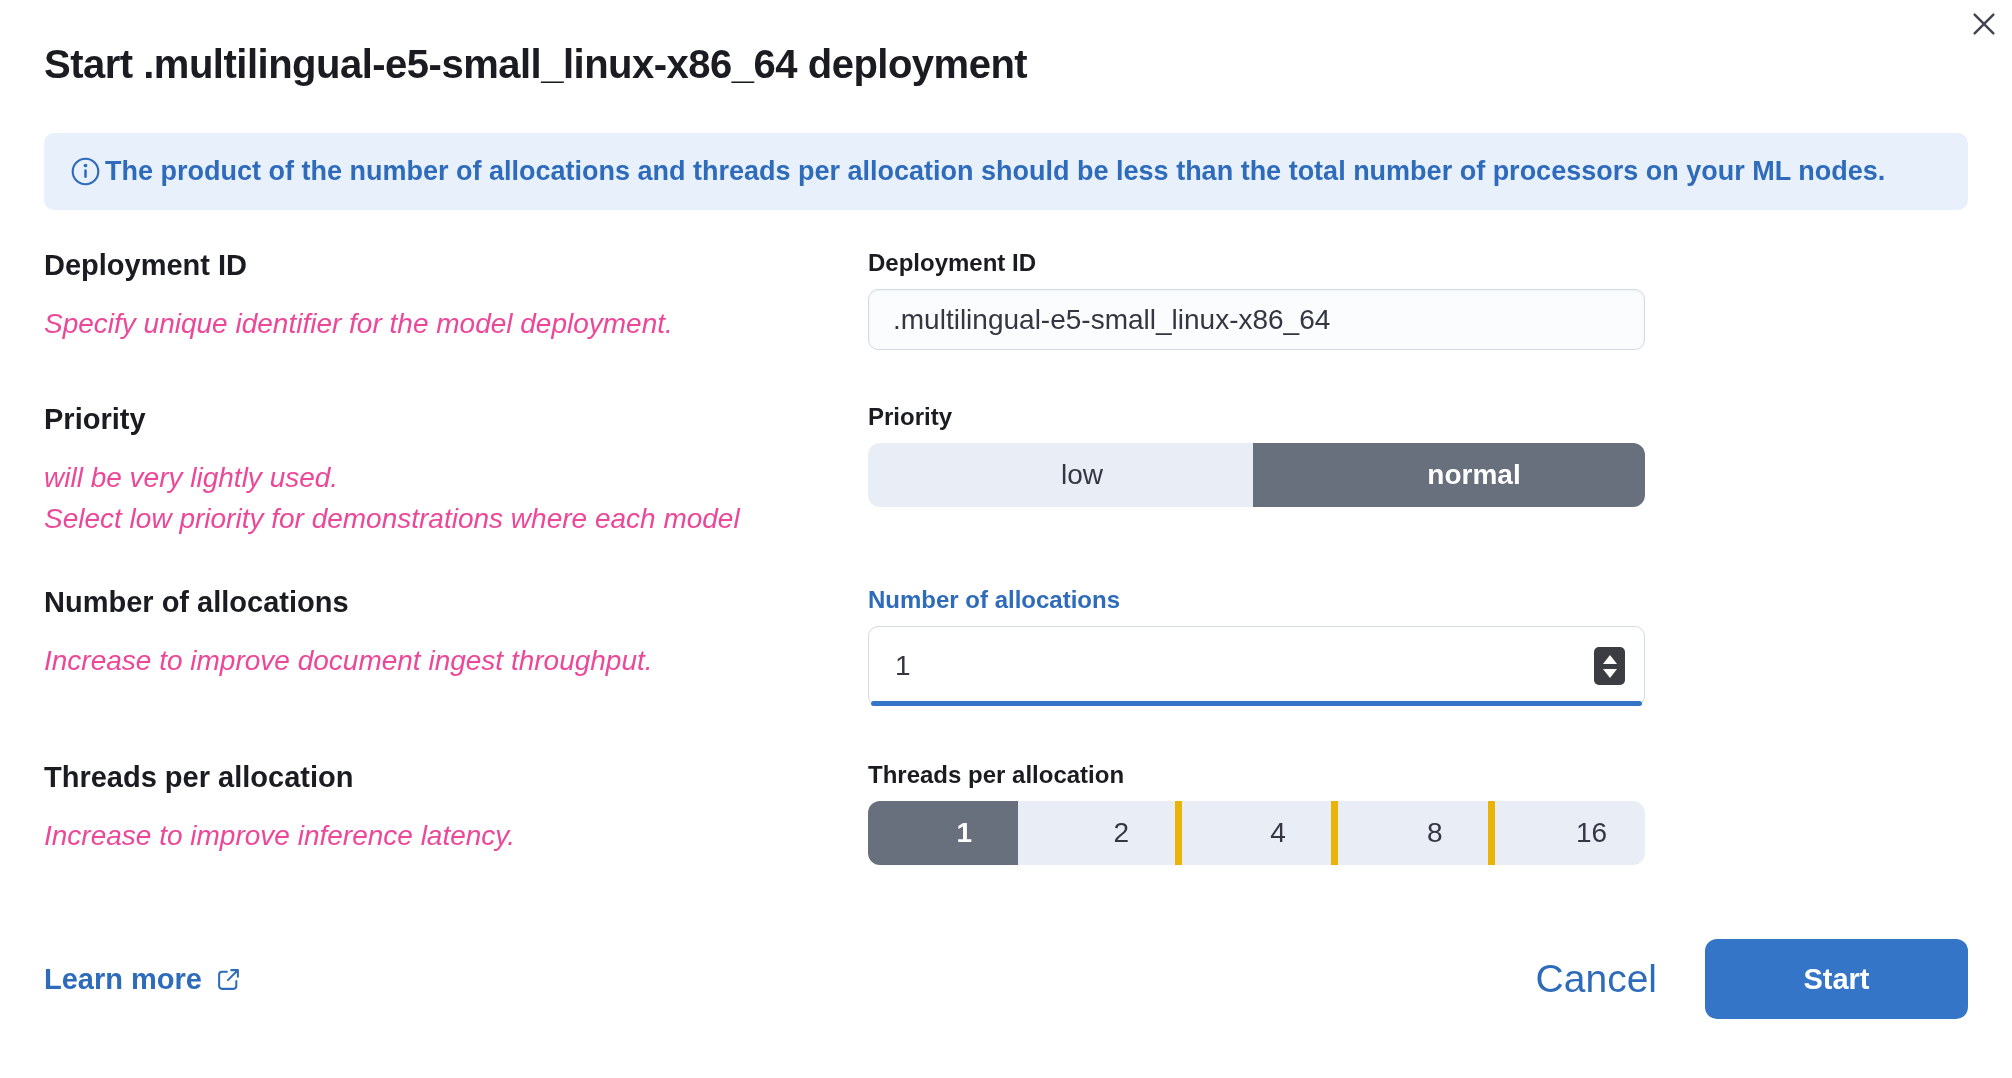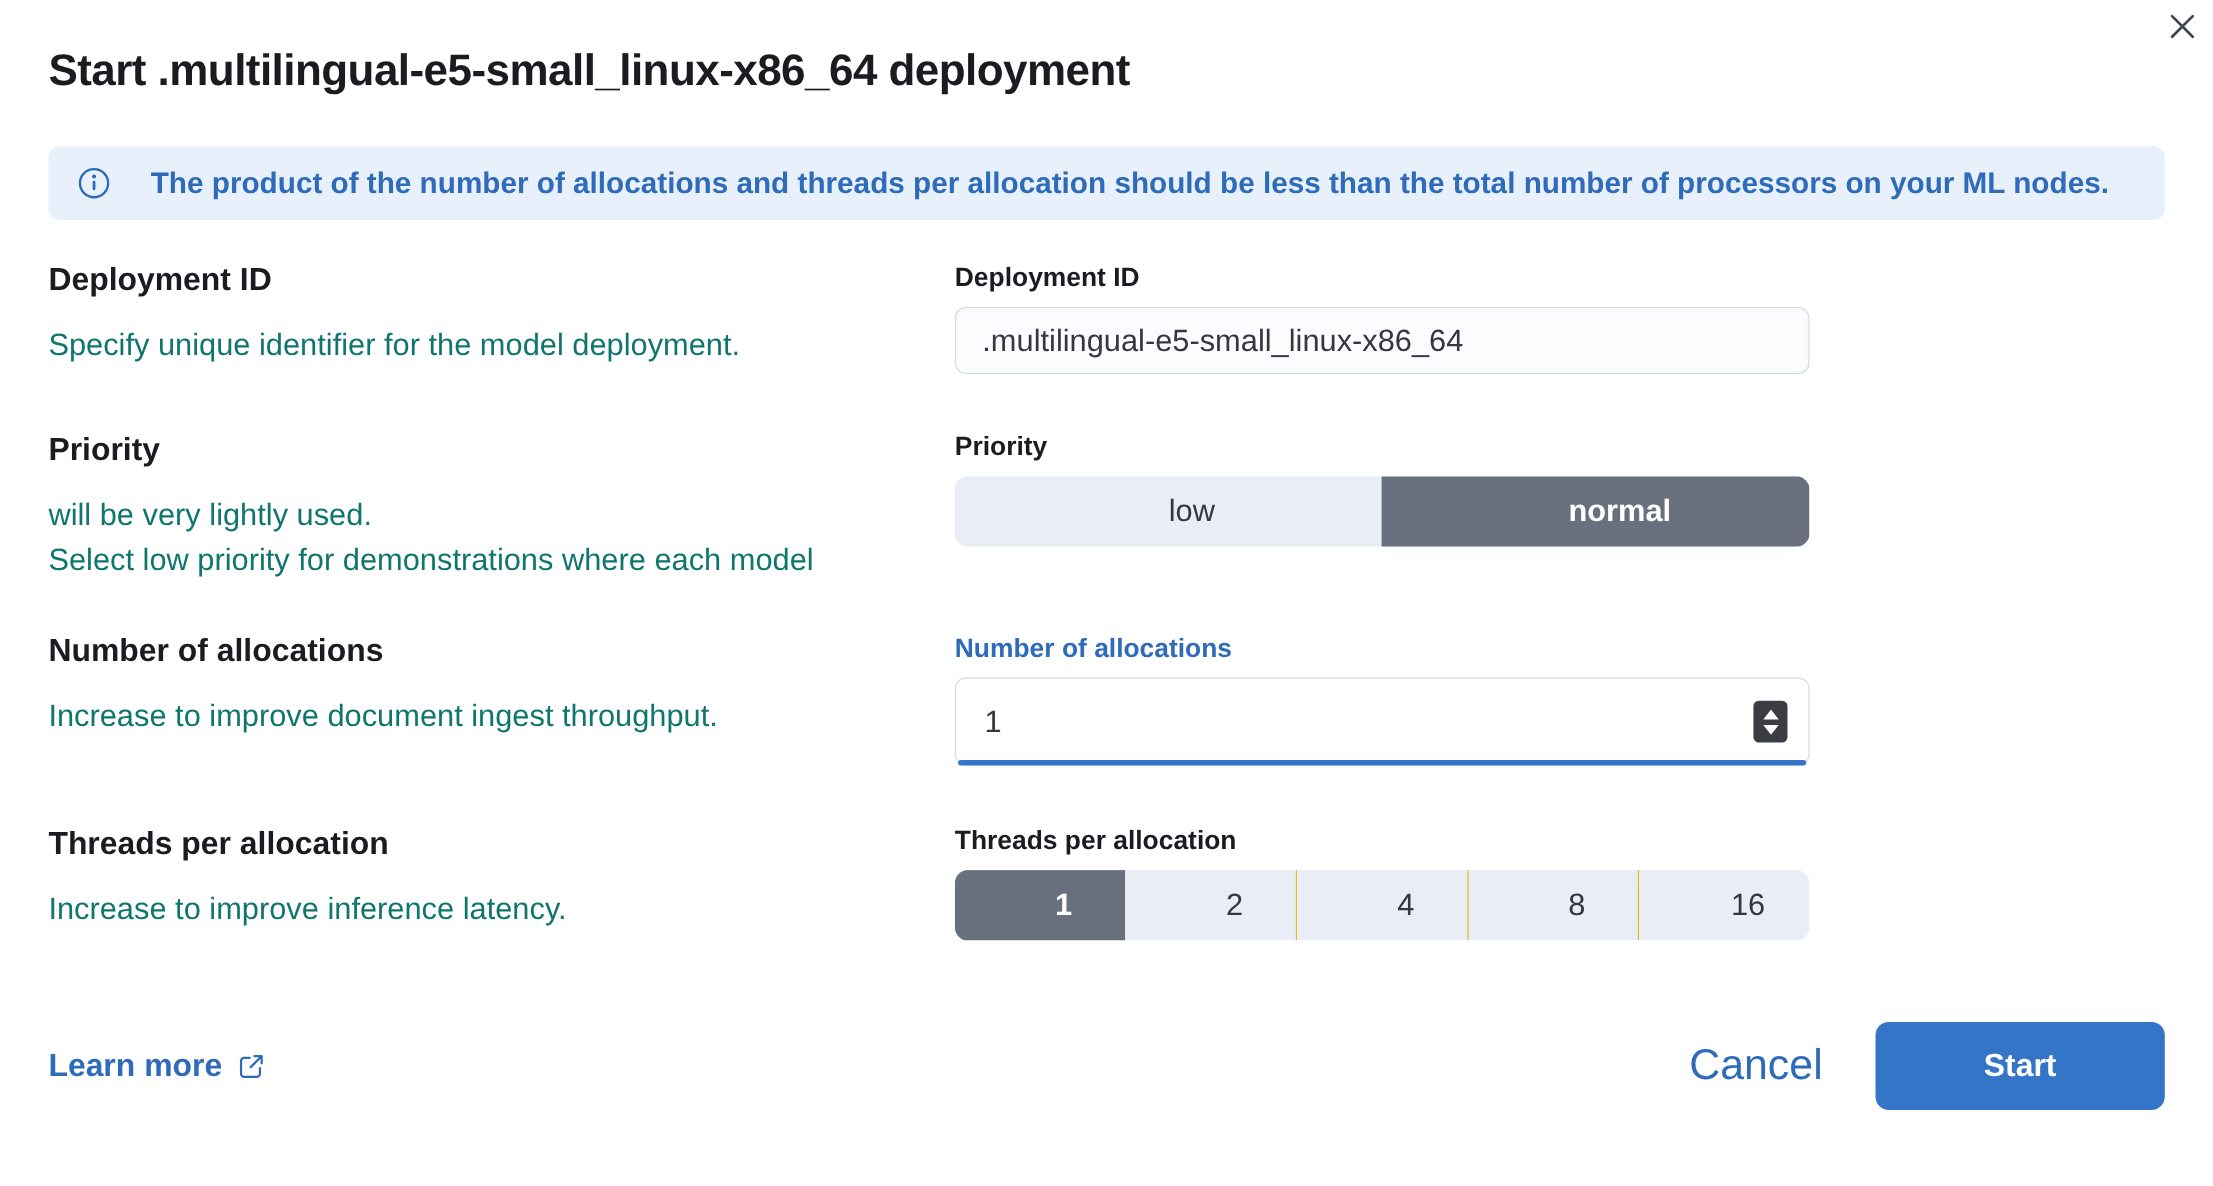--- a/index.html
+++ b/index.html
@@ -19,32 +19,32 @@
     cursor:pointer; background:none; border:none;
   }
   .content { padding:40px 44px 0 44px; }
   .modal-title {
     font-size:40px; font-weight:700; color:#1A1C21;
     letter-spacing:-0.5px; line-height:48px;
     margin-bottom:45px; white-space:nowrap;
   }
   .callout {
     background:#E8F1FB; border-radius:10px;
-    height:67px; display:flex; align-items:center;
-    padding:0 26px; gap:36px; margin-bottom:38px;
+    height:77px; display:flex; align-items:center;
+    padding:0 26px; gap:4px; margin-bottom:38px;
   }
   .callout-text {
     color:#2E6BBA; font-size:27px; font-weight:600;
     white-space:nowrap;
   }
   .form-row { display:flex; }
   .row-left { width:640px; margin-right:184px; flex:none; }
   .row-right { width:777px; flex:none; }
   .row-heading { font-size:29px; font-weight:700; color:#1A1C21; line-height:35px; margin-bottom:20px; white-space:nowrap; }
-  .row-desc { font-size:28px; color:#0f766e; line-height:41px; }
+  .row-desc { font-size:28px; color:#ec4899; line-height:41px;font-style:italic; }
   .row-desc .line { display:block; white-space:nowrap; }
   .field-label { font-size:24px; font-weight:700; color:#1A1C21; line-height:29px; margin-bottom:12px; white-space:nowrap; }
   .field-label.focused { color:#2E6BBA; }
   .text-input {
     width:100%; height:61px;
     background:#FBFCFD;
     border:1px solid #D3DAE6; border-radius:10px;
     font-family:"Liberation Sans", sans-serif;
     font-size:28px; color:#343741;
     padding:0 24px;
@@ -77,21 +77,21 @@
   .tri-up { width:0; height:0; border-left:7px solid transparent; border-right:7px solid transparent; border-bottom:9px solid #fff; }
   .tri-down { width:0; height:0; border-left:7px solid transparent; border-right:7px solid transparent; border-top:9px solid #fff; }
   .btn-group {
     display:flex; height:64px; border-radius:12px; overflow:hidden; width:100%;
   }
   .seg {
     flex:1 1 0; display:flex; align-items:center; justify-content:center;
     background:#E9EDF6; color:#343741; font-size:28px; font-weight:500;
     cursor:pointer; border:none; font-family:"Liberation Sans", sans-serif;padding-left:43px;
   }
-  .seg + .seg { border-left:1px solid #eab308;text-align:right; }
+  .seg + .seg { border-left:7px solid #eab308;text-align:right; }
   .seg.selected { background:#69707D; color:#ffffff; font-weight:700; border-left-color:transparent; }
   .seg.selected + .seg { border-left-color:transparent; }
   .footer {
     margin-top:74px;
     display:flex; align-items:center; justify-content:space-between;
   }
   .learn-more {
     display:flex; align-items:center; gap:14px;
     color:#2E6BBA; font-size:29px; font-weight:600;
     text-decoration:none; cursor:pointer;

